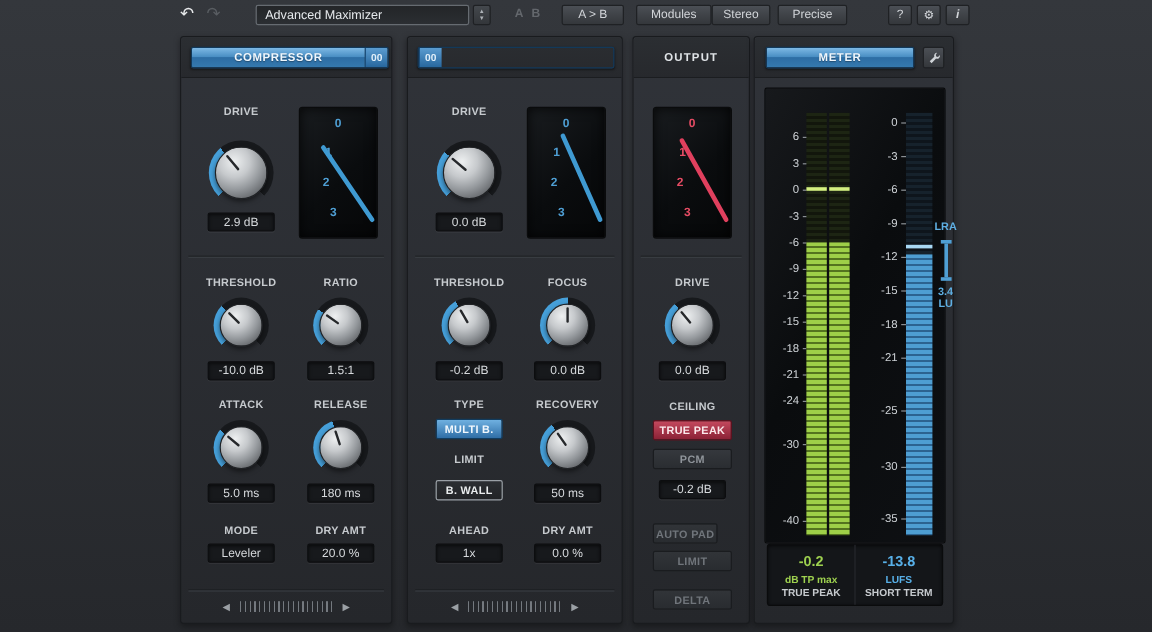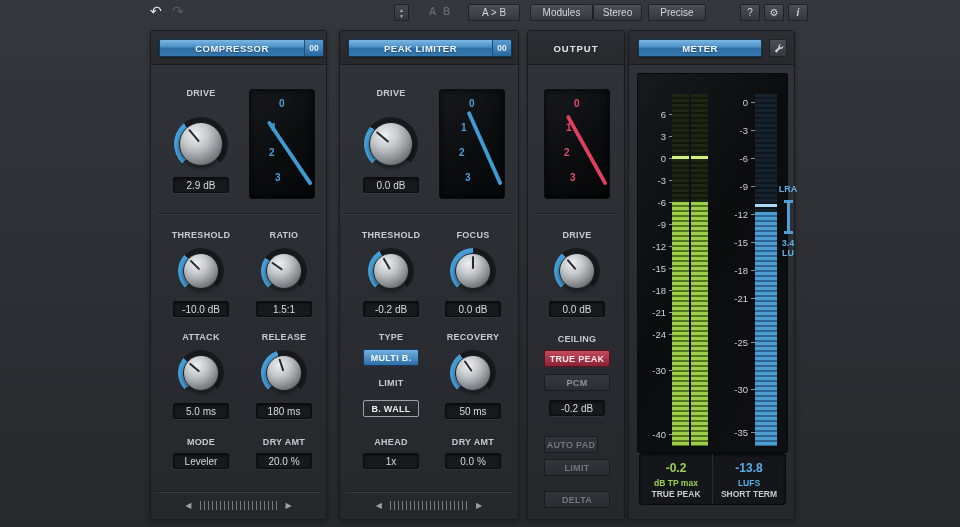--- a/index.html
+++ b/index.html
@@ -125,20 +125,21 @@
   .green{color:#9ed14f}
   .blue{color:#58b0e8}
 </style>
 </head>
 <body>
 
 <div class="stage">
 
   <span class="undo">↶</span>
   <span class="redo">↷</span>
+  <div class="preset">Advanced Maximizer</div>
   <div class="spinner">
     <span>▲</span>
     <span>▼</span>
   </div>
   <span class="abghost" style="left:429px">A</span>
   <span class="abghost" style="left:443px">B</span>
   <div class="tb" style="left:468px;width:52px">A &gt; B</div>
   <div class="tb" style="left:530px;width:63px">Modules</div>
   <div class="tb" style="left:593px;width:49px">Stereo</div>
   <div class="tb" style="left:648px;width:58px">Precise</div>
@@ -214,21 +215,20 @@
     <div class="scrub">
       <span>◀</span>
       <span class="ticks"></span>
       <span>▶</span>
     </div>
   </div>
 
   <div class="panel" style="left:339px;width:180px">
     <div class="phead"></div>
     <div class="title-btn" style="left:8px;width:164px">
-      <span class="title-main">PEAK LIMITER</span>
       <span class="title-badge">00</span>
     </div>
 
     <div class="lbl" style="left:11px;top:57px;width:80px">DRIVE</div>
     <div class="knob k54" style="left:24px;top:86px;--rot:-50deg;--arc:85deg">
       <div class="ring"></div>
         <div class="face"></div>
         <div class="ptr"></div>
     </div>
     <div class="vu blue" style="left:99px;top:58px">

